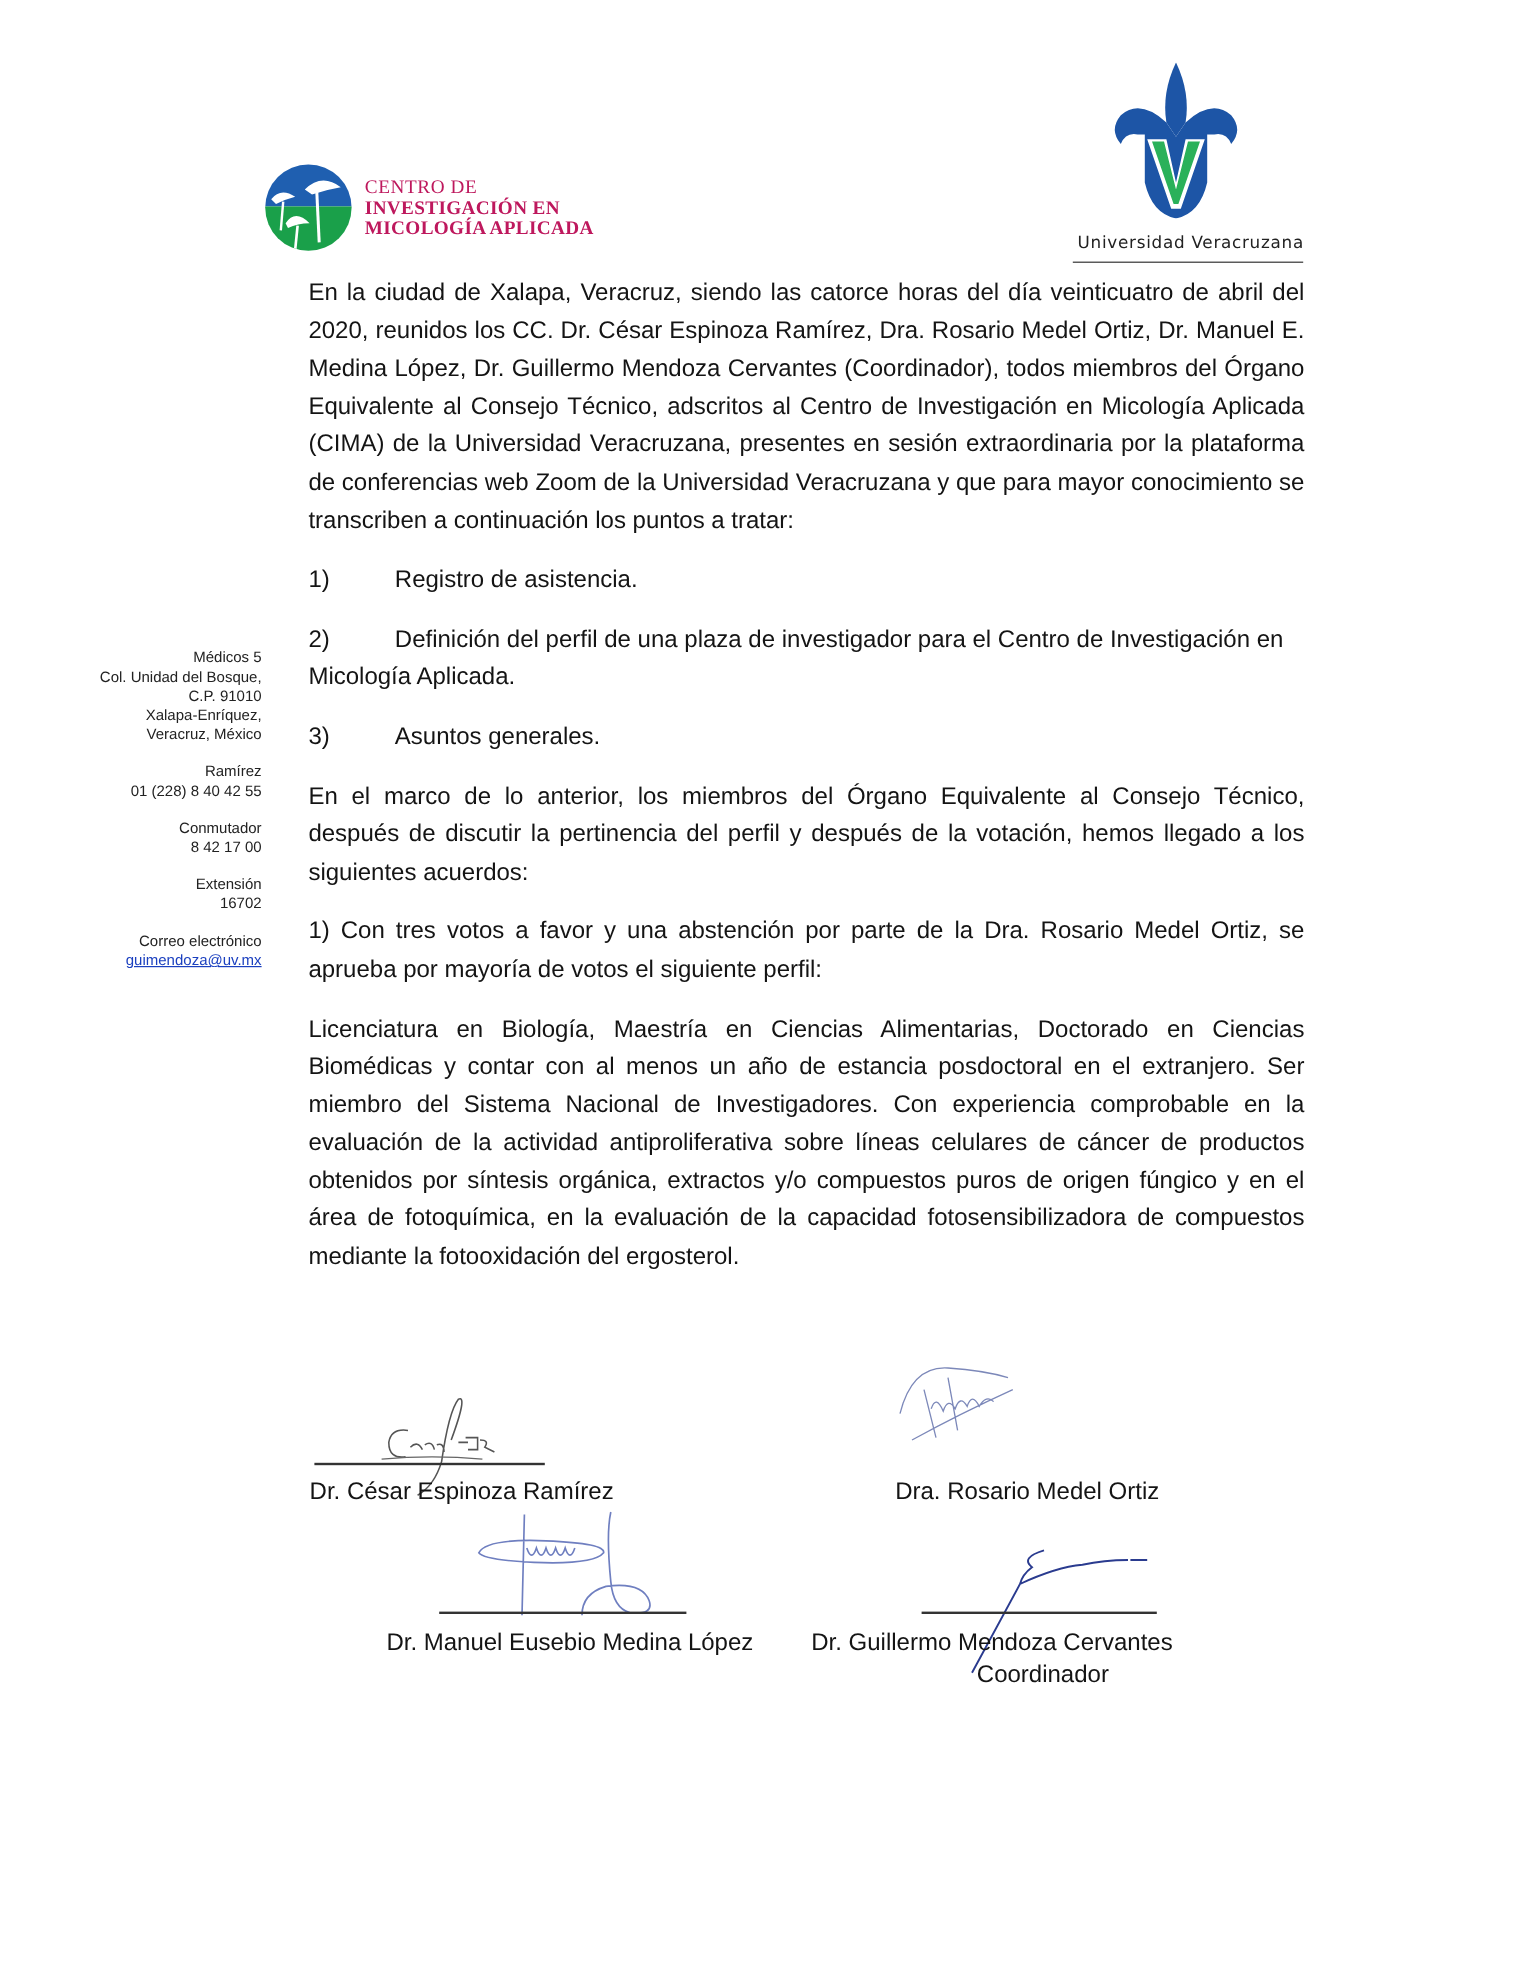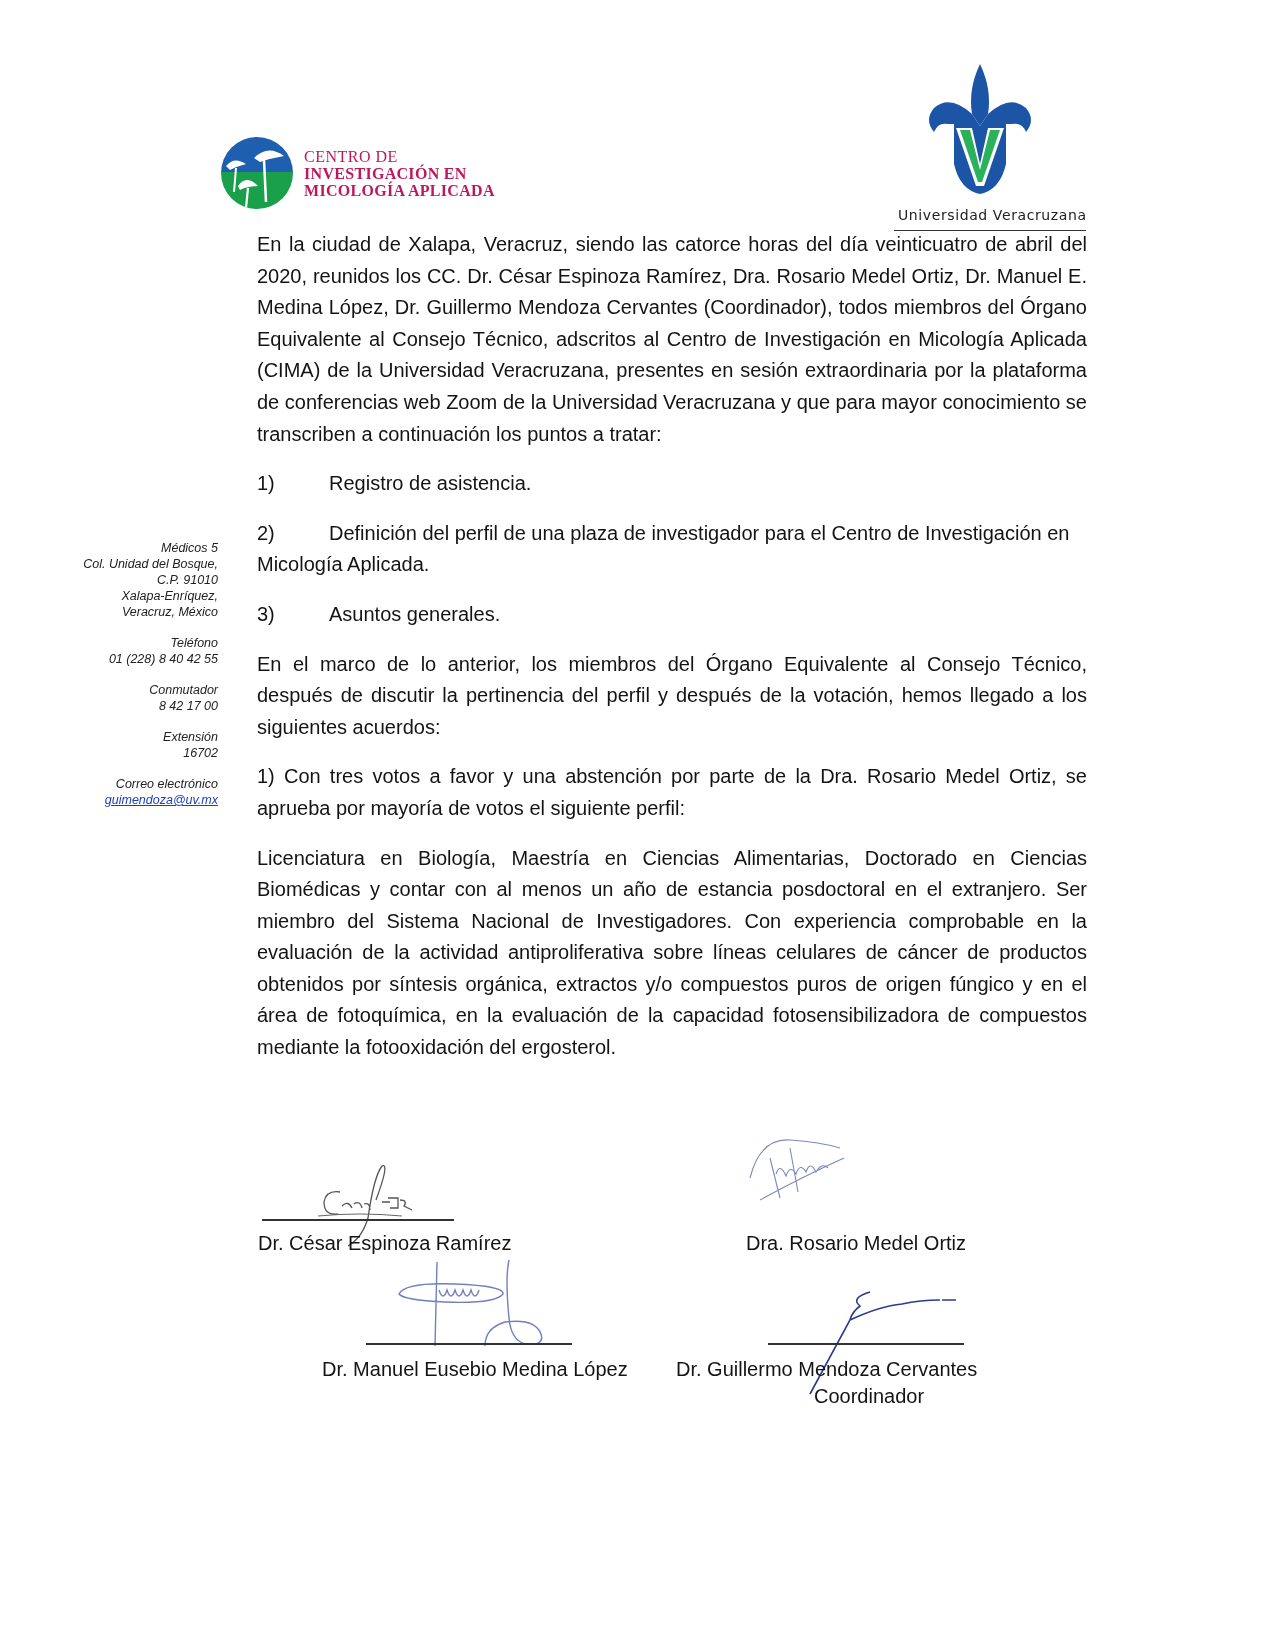--- a/index.html
+++ b/index.html
@@ -7,27 +7,27 @@
   .abs { position: absolute; }
 
   
   #cima-logo { left: 220px; top: 136px; width: 300px; height: 78px; }
   #cima-emblem { position: absolute; left: 0; top: 0; width: 74px; height: 74px; }
   #cima-text { position: absolute; left: 84px; top: 12px; font-family: "Liberation Serif", serif; color: #be185d; line-height: 17px; }
   #cima-text .l1 { font-size: 16px; letter-spacing: 0.5px; }
   #cima-text .l2, #cima-text .l3 { font-size: 16px; font-weight: bold; letter-spacing: 0.3px; }
 
   
-  #uv-logo { left: 880px; top: 64px; width: 210px; height: 170px; }
+  #uv-logo { left: 880px; top: 52px; width: 210px; height: 170px; }
   #uv-emblem { position: absolute; left: 40px; top: 0; width: 120px; height: 130px; }
   #uv-name { position: absolute; left: 18px; top: 143px; font-size: 14px; letter-spacing: 0.6px; color: #222; font-family: "DejaVu Sans", sans-serif; }
   #uv-underline { position: absolute; left: 14px; top: 166px; width: 192px; height: 1px; background: #333; }
 
   
-  #sidebar { right: 1057px; top: 540px; text-align: right; font-family: "Liberation Sans", sans-serif; font-size: 12.5px; line-height: 16px; color: #222; width: 180px; font-style: italic; }
+  #sidebar { right: 1057px; top: 540px; text-align: right; font-family: "Liberation Sans", sans-serif; font-size: 12.5px; line-height: 16px; color: #222; width: 180px; }
   #sidebar .blk { margin-bottom: 15px; }
   #sidebar a { color: #1a3fbf; text-decoration: underline; }
 
   
   #content { left: 257px; top: 229px; width: 842px; font-family: "Liberation Sans Narrow", "Liberation Sans", sans-serif; font-size: 20px; line-height: 31.6px; color: #141414; }
   .para { text-align: justify; margin: 0 12px 18px 0; }
   .item { margin: 0 0 18px 0; }
   .item .num { display: inline-block; width: 72px; }
   .sig-dashes { letter-spacing: -0.5px; }
 
@@ -77,21 +77,21 @@
 
 <div id="sidebar" class="abs">
   <div class="blk">
     <div>Médicos 5</div>
     <div>Col. Unidad del Bosque,</div>
     <div>C.P.  91010</div>
     <div>Xalapa-Enríquez,</div>
     <div>Veracruz, México</div>
   </div>
   <div class="blk">
-    <div>Teléfono</div>
+    <div>Ramírez</div>
     <div>01 (228) 8 40 42 55</div>
   </div>
   <div class="blk">
     <div>Conmutador</div>
     <div>8 42 17 00</div>
   </div>
   <div class="blk">
     <div>Extensión</div>
     <div>16702</div>
   </div>

